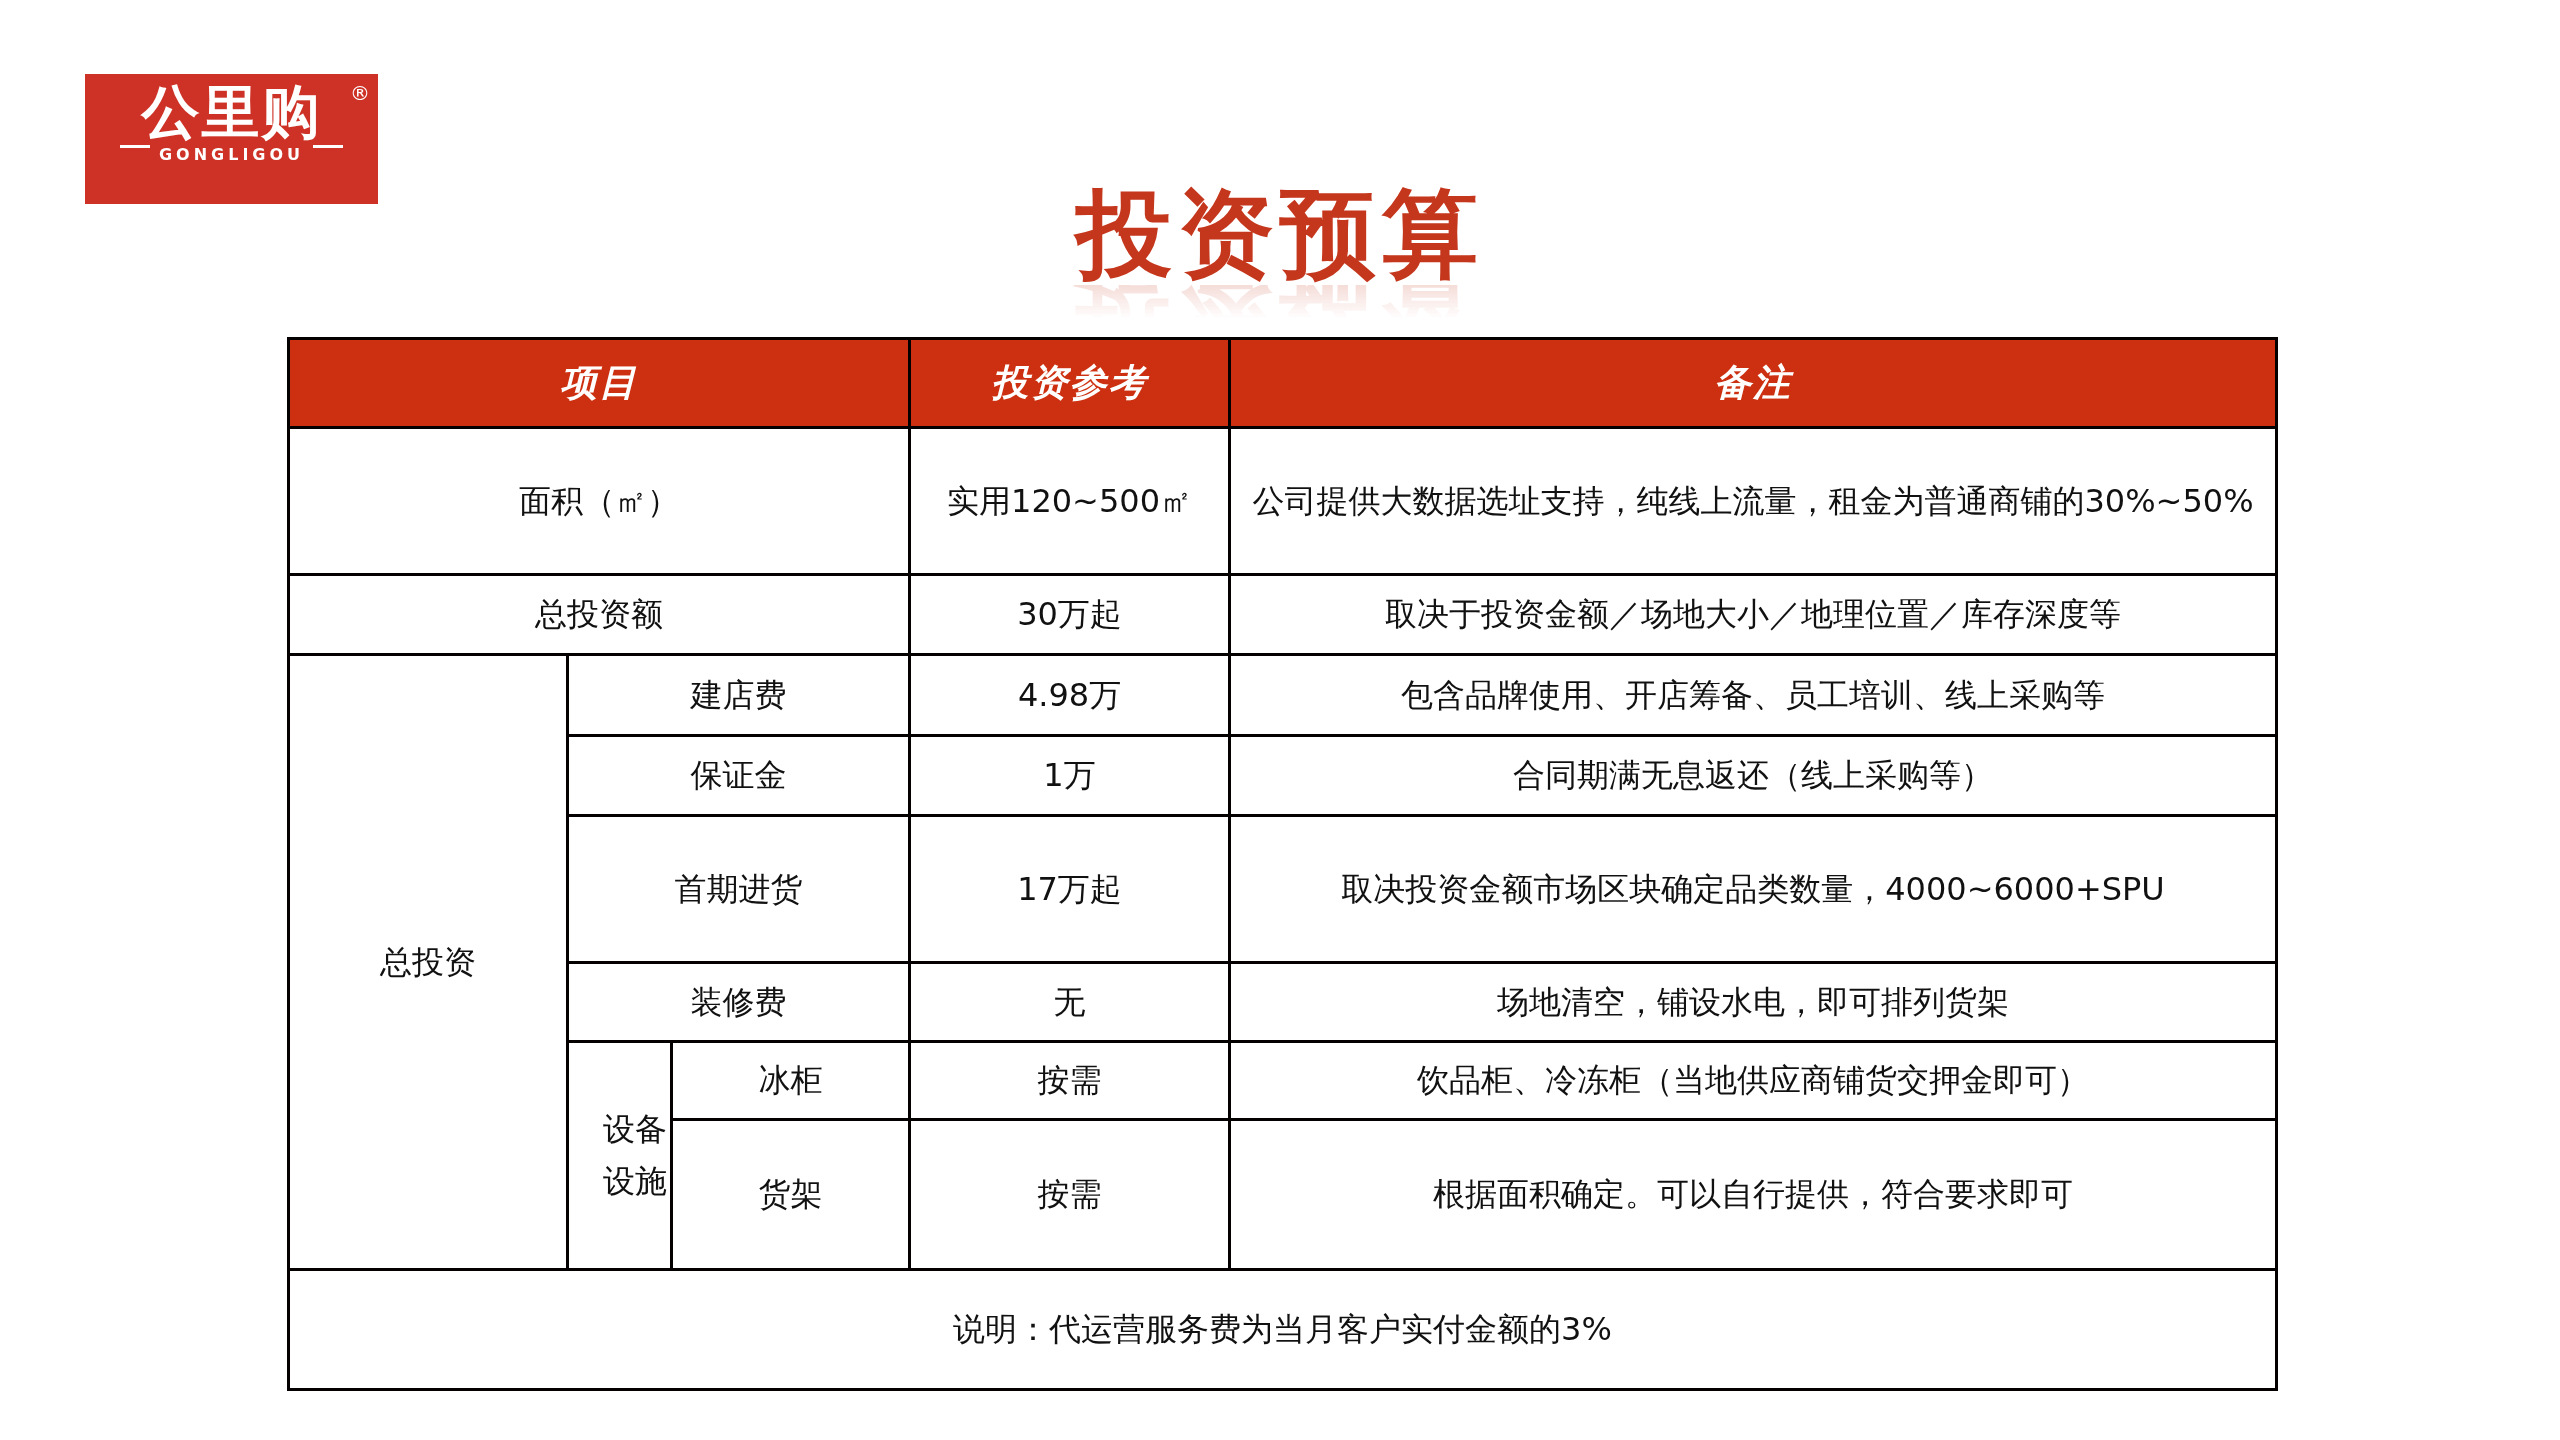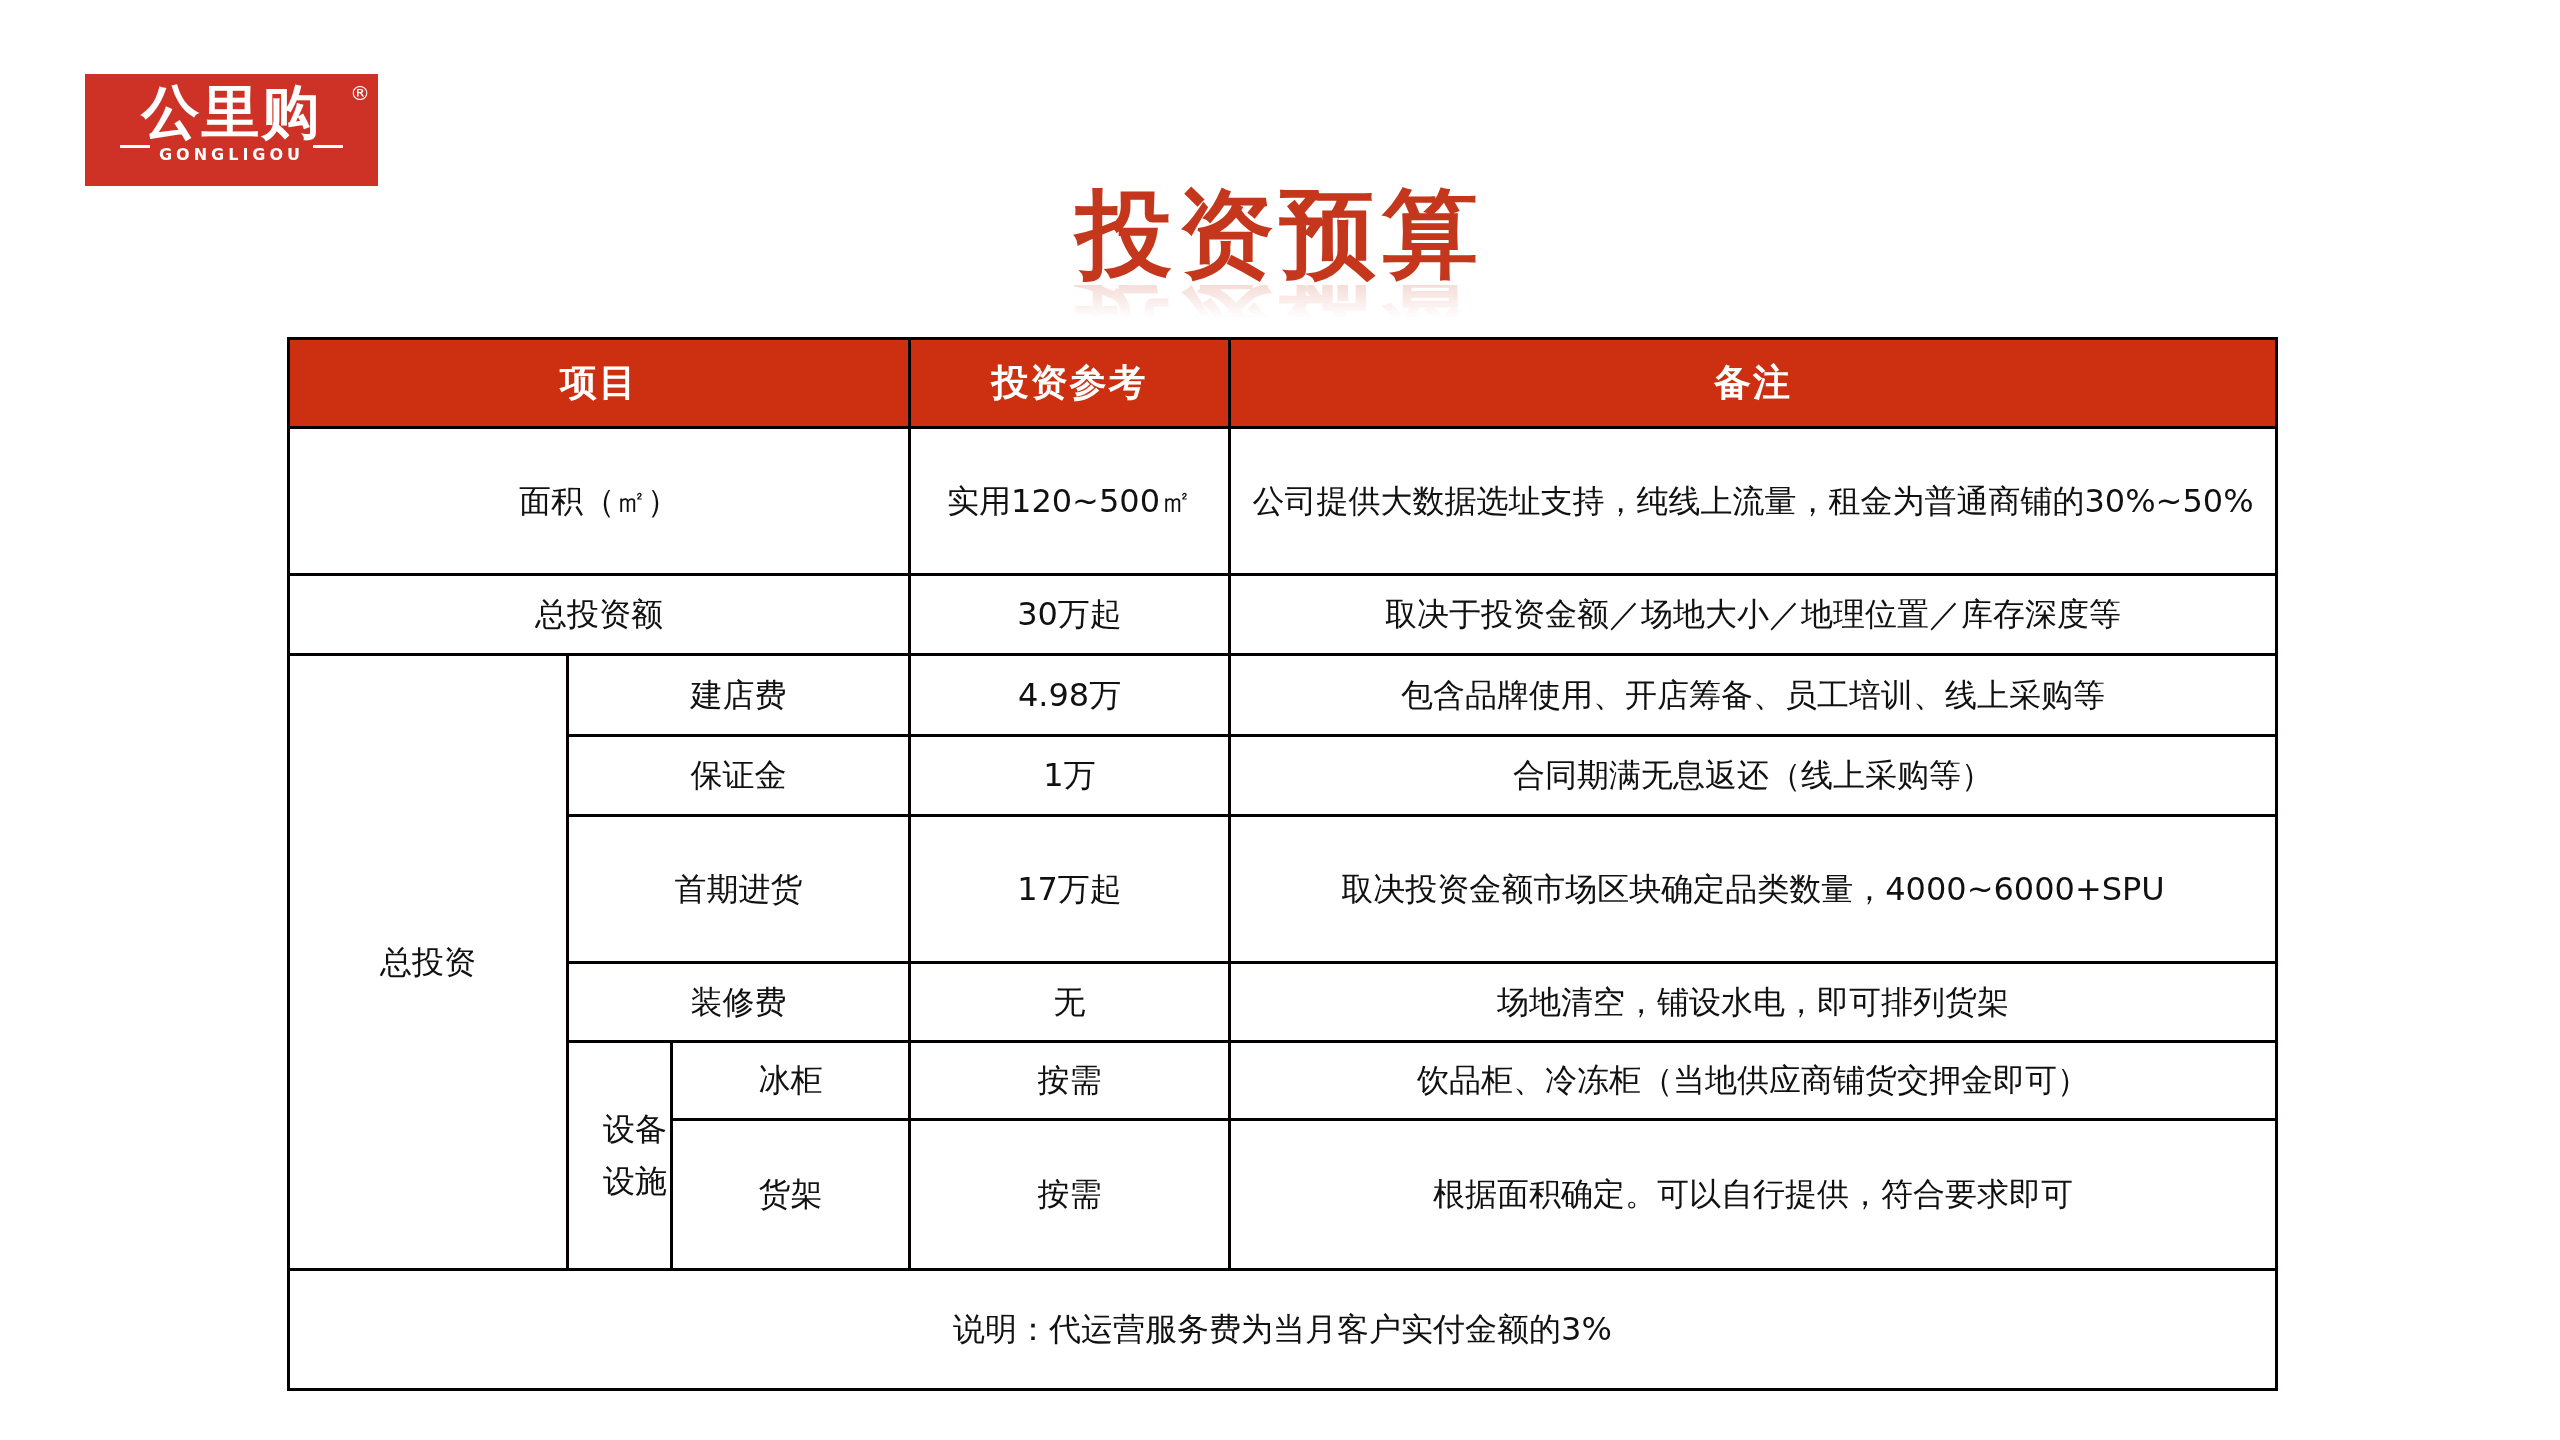--- a/index.html
+++ b/index.html
@@ -6,21 +6,21 @@
   html,body { background:#ffffff; }
   body {
     width:2560px; height:1440px;
     font-family:"DejaVu Sans","Liberation Sans",sans-serif;
     position:relative; overflow:hidden;
   }
   .slide { position:absolute; inset:0; background:#ffffff; }
 
   
   .logo {
-    position:absolute; left:85px; top:74px; width:293px; height:112px;
+    position:absolute; left:85px; top:74px; width:293px; height:130px;
     background:#CE3226; color:#ffffff; text-align:center;
   }
   .logo-cn {
     font-size:58px; font-weight:bold; line-height:1.05;
     letter-spacing:2px; margin-top:8px;
   }
   .logo-reg {
     position:absolute; top:7px; right:8px; font-size:20px; font-weight:normal;
   }
   .logo-sub {
@@ -57,21 +57,21 @@
   }
   table.budget th {
     background:#CC3010; color:#ffffff;
     font-size:37px; font-weight:bold; letter-spacing:2px;
   }
   .cell-group { font-size:38px; }
   .cell-subgroup-inner {
     display:inline-block; width:2.25em; word-break:break-all;
     font-size:32px; line-height:1.6; text-align:center;margin-left:24px;
   }
-  .hr-header { height:89px; }
+  .hr-header { height:89px;font-style:italic; }
   .hr-147 { height:147px; }
   .hr-80  { height:80px; }
   .hr-81  { height:81px; }
   .hr-79  { height:79px; }
   .hr-78  { height:78px; }
   .hr-150 { height:150px; }
   .hr-120 { height:120px; }
 </style>
 </head>
 <body>

